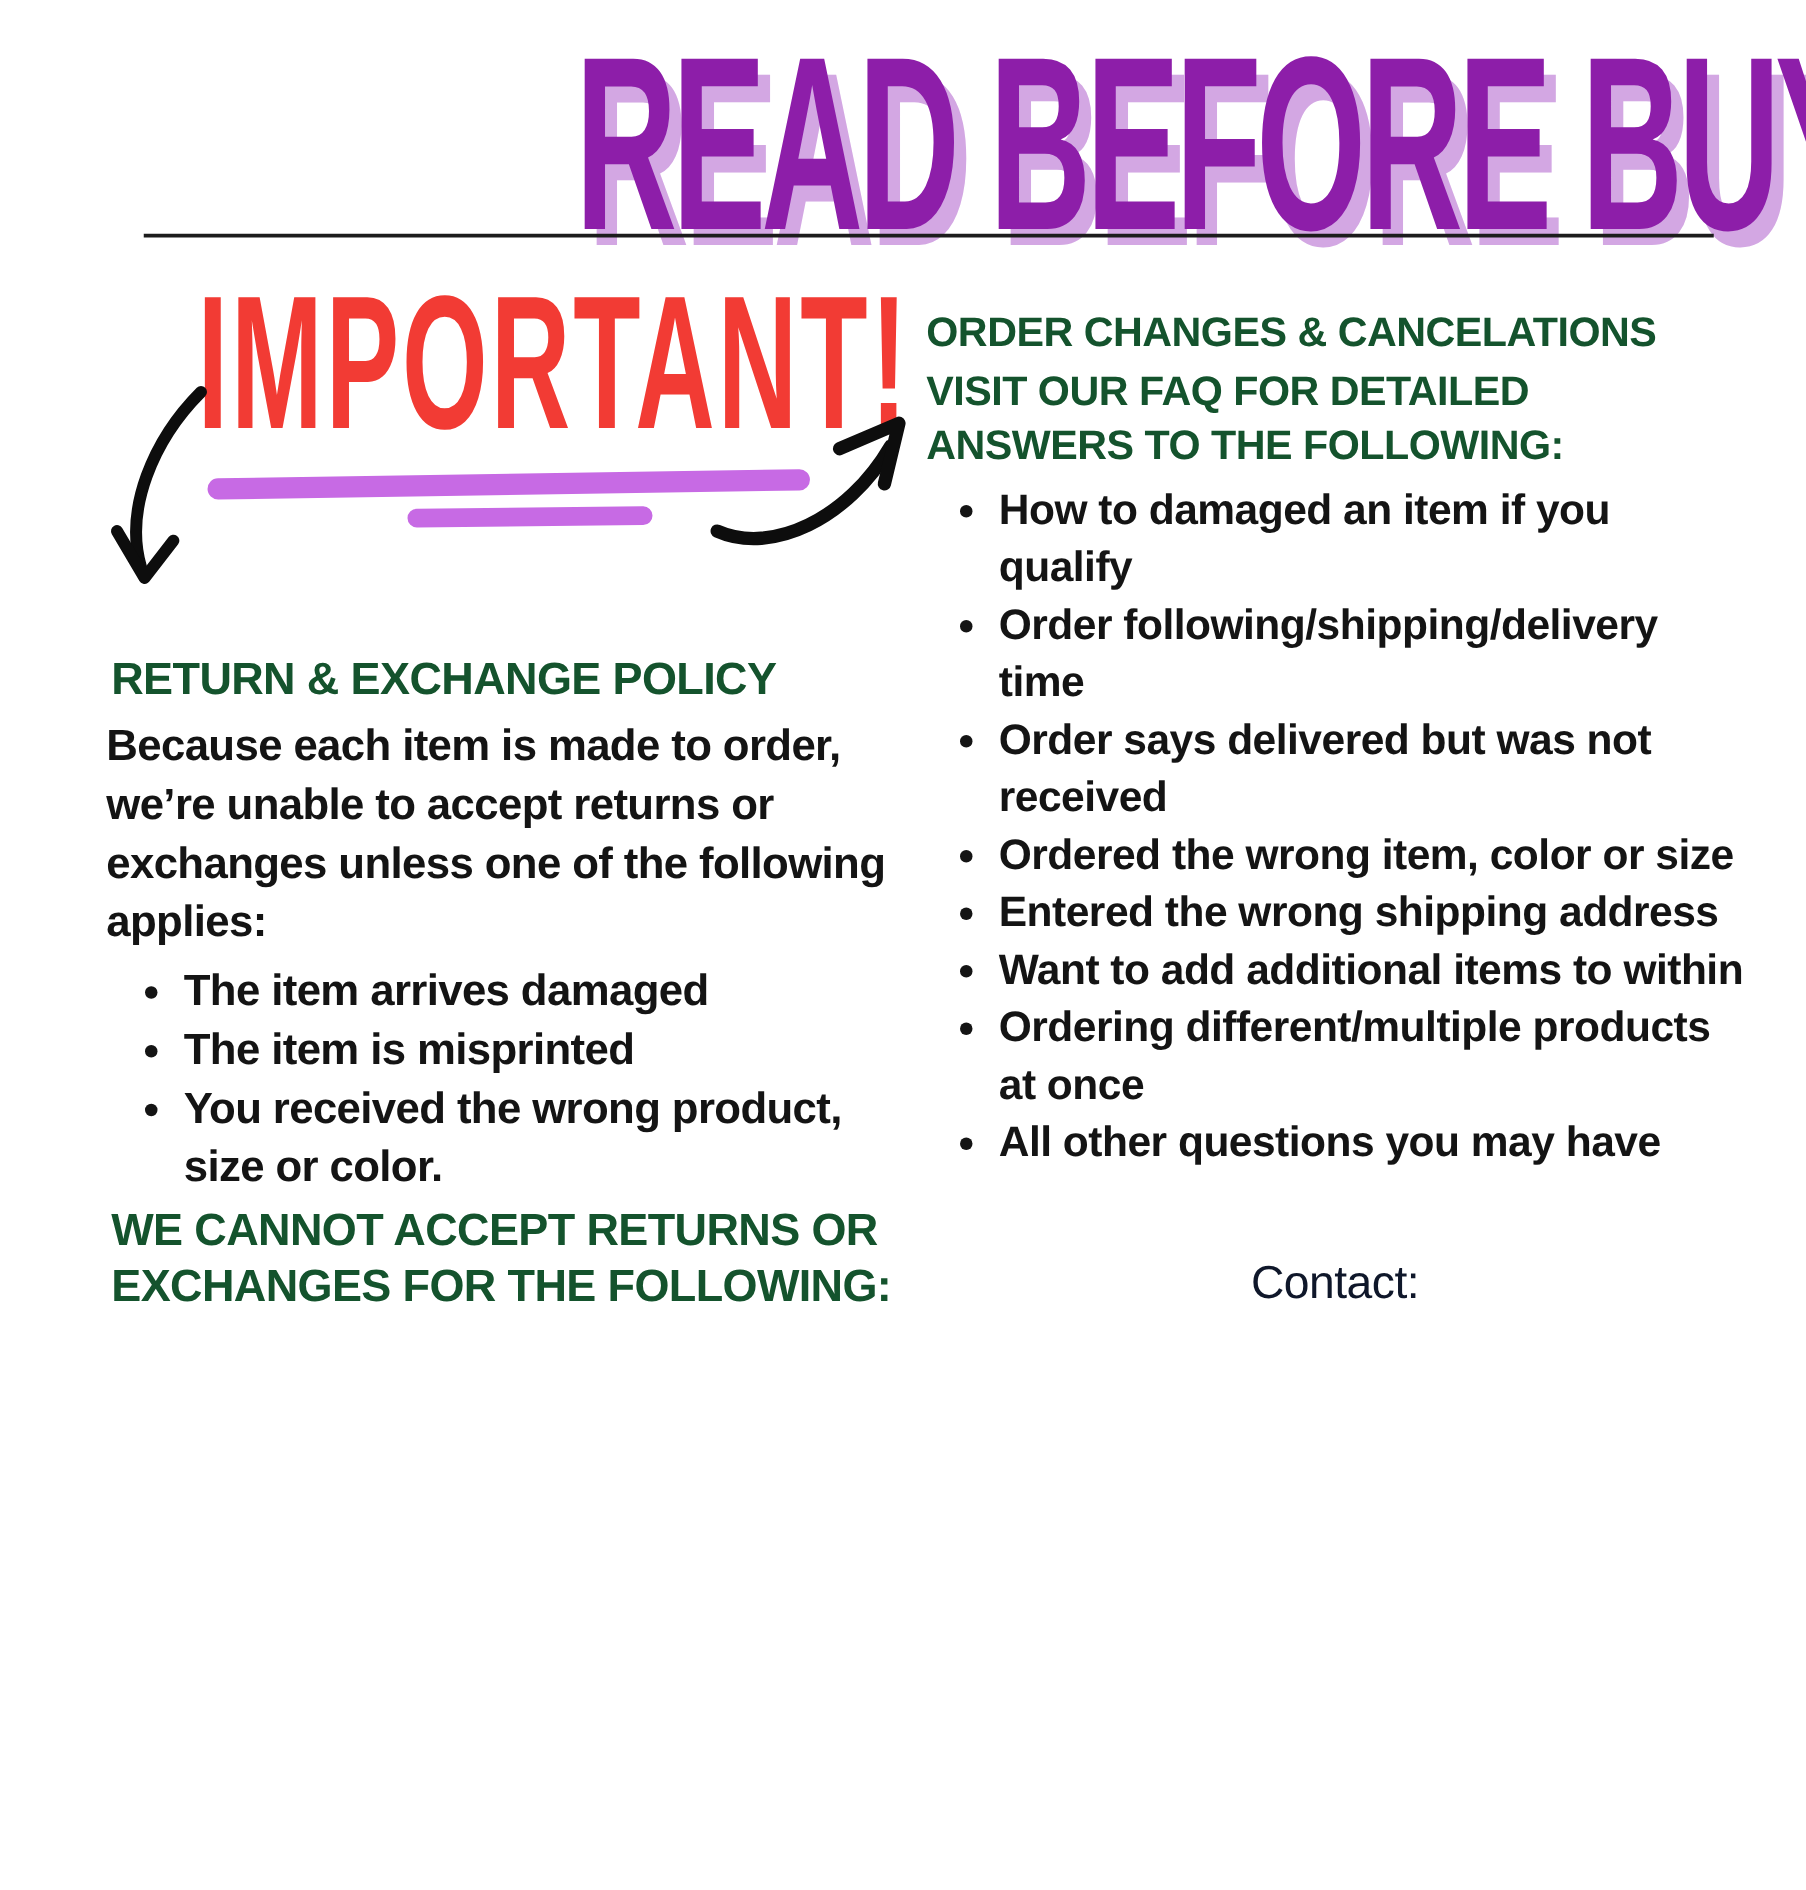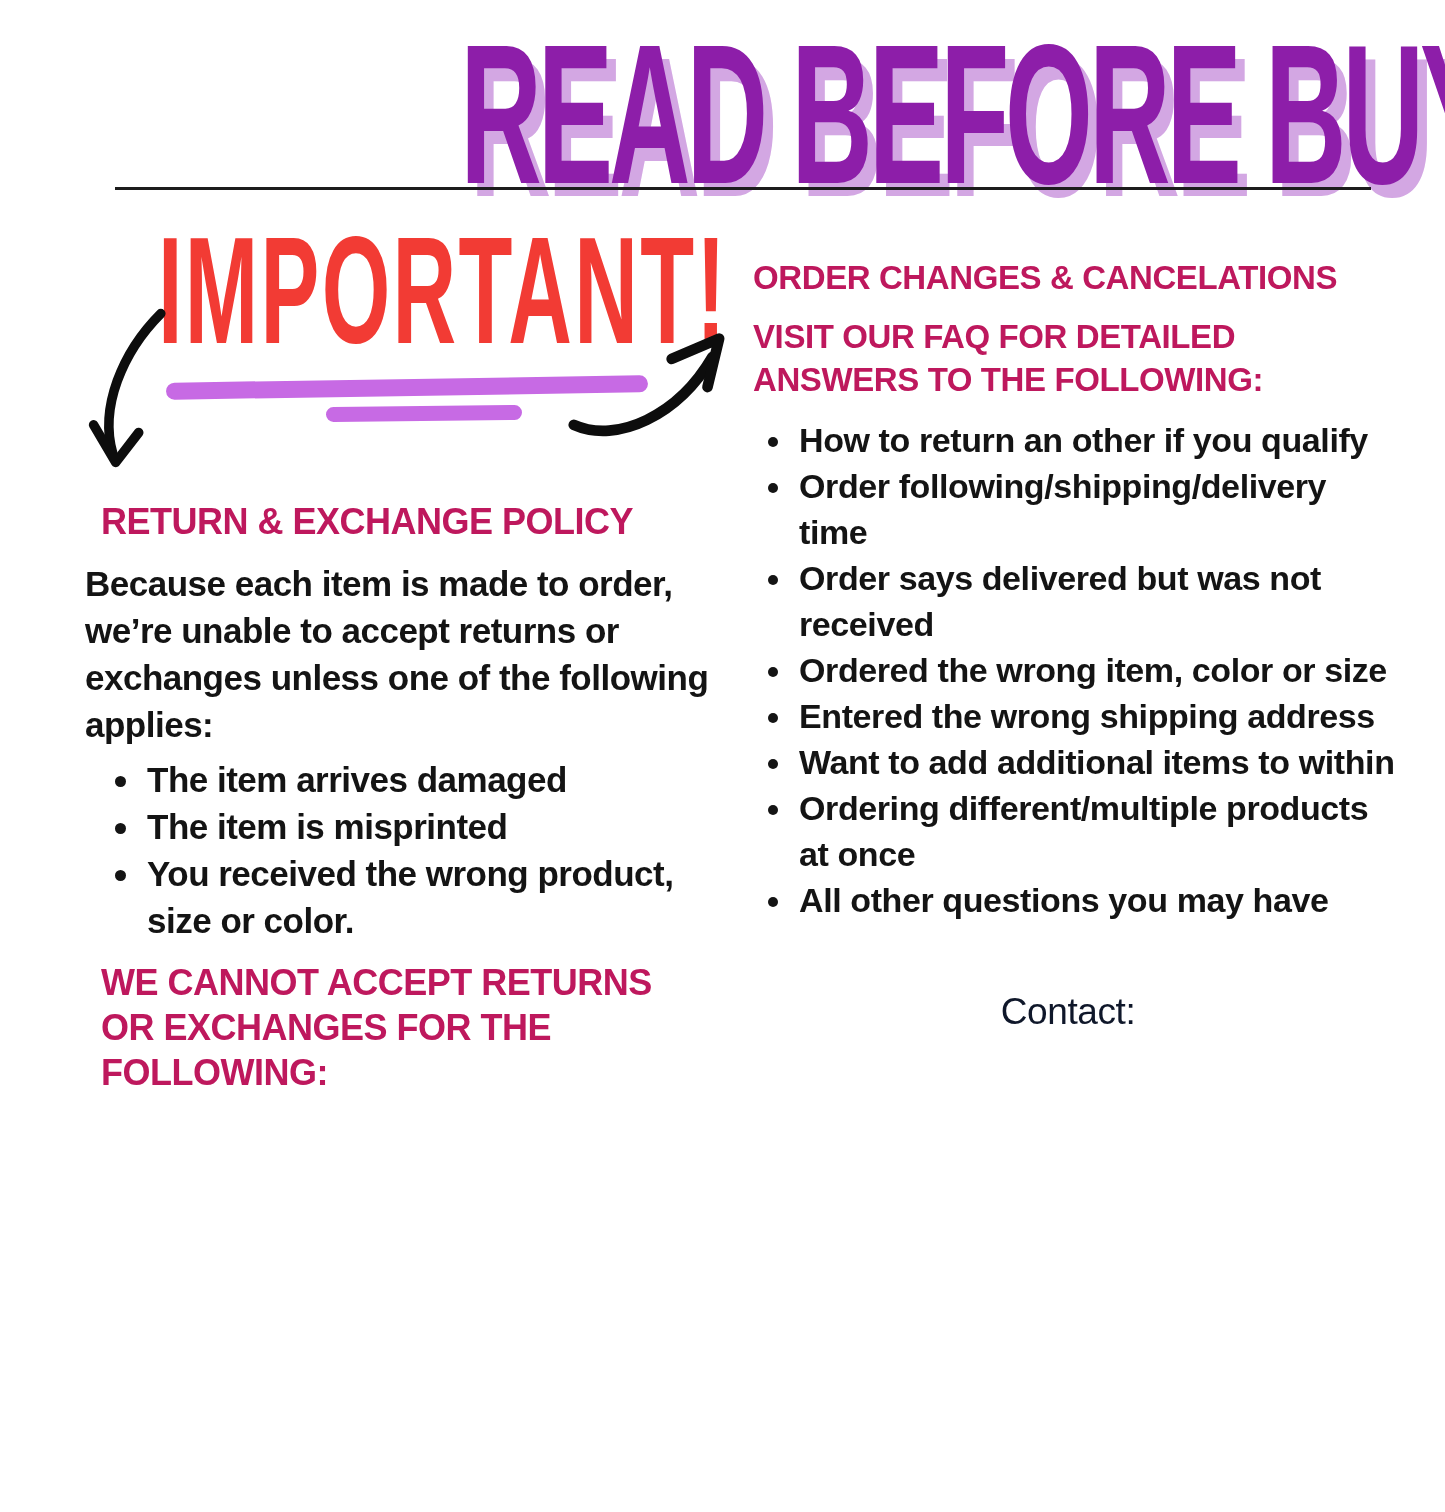--- a/index.html
+++ b/index.html
@@ -29,23 +29,23 @@
   }
   .underline{position:absolute;background:#c76ae4;}
   .underline-1{left:166px;top:379px;width:482px;height:17px;border-radius:10px;transform:rotate(-0.9deg);}
   .underline-2{left:326px;top:406px;width:196px;height:15px;border-radius:9px;transform:rotate(-0.6deg);}
   .arrow{position:absolute;}
   .arrow path{fill:none;stroke:#0d0d0d;stroke-linecap:round;stroke-linejoin:round;}
   .arrow-left{left:84px;top:302px;width:96px;height:192px;}
   .arrow-right{left:563px;top:326px;width:196px;height:126px;}
   
   .col{position:absolute;color:#141414;}
-  .col-left{left:85px;top:483px;width:640px;font-size:35px;font-weight:700;line-height:47px;letter-spacing:-0.5px;}
+  .col-left{left:85px;top:516px;width:640px;font-size:35px;font-weight:700;line-height:47px;letter-spacing:-0.5px;}
   .col-right{left:737px;top:240px;width:662px;font-size:34px;font-weight:700;line-height:46px;letter-spacing:-0.4px;}
-  h2.red{margin:16px;color:#be185d;font-weight:700;}
+  h2.red{margin:4px;color:#14532d;font-weight:700;}
   .col-left h2.red{font-size:36px;line-height:45px;}
   .col-right h2.red{font-size:33px;line-height:43px;}
   .col p{margin:8px 0 0 0;}
   .col ul{margin:8px 0 0 0;padding:0 0 0 58px;list-style:disc;}
   .col li{margin:0;padding-left:4px;}
   .gap-left{margin-top:50px;}
   .gap-right{margin-top:46px;}
   
   .contact{margin-top:66px;text-align:center;}
   .contact-label{color:#0f172a;font-size:37px;font-weight:400;}
@@ -85,21 +85,21 @@
       </ul>
 
     <h2 class="red gap-left">WE CANNOT ACCEPT RETURNS OR EXCHANGES FOR THE FOLLOWING:</h2>
   </section>
 
   <section class="col col-right">
     <h2 class="red">ORDER CHANGES &amp; CANCELATIONS</h2>
 
     <h2 class="red gap-right">VISIT OUR FAQ FOR DETAILED ANSWERS TO THE FOLLOWING:</h2>
     <ul>
-        <li>How to return an other if you qualify</li>
+        <li>How to damaged an item if you qualify</li>
         <li>Order following/shipping/delivery time</li>
         <li>Order says delivered but was not received</li>
         <li>Ordered the wrong item, color or size</li>
         <li>Entered the wrong shipping address</li>
         <li>Want to add additional items to within</li>
         <li>Ordering different/multiple products at once</li>
         <li>All other questions you may have</li>
       </ul>
 
     <div class="contact">

